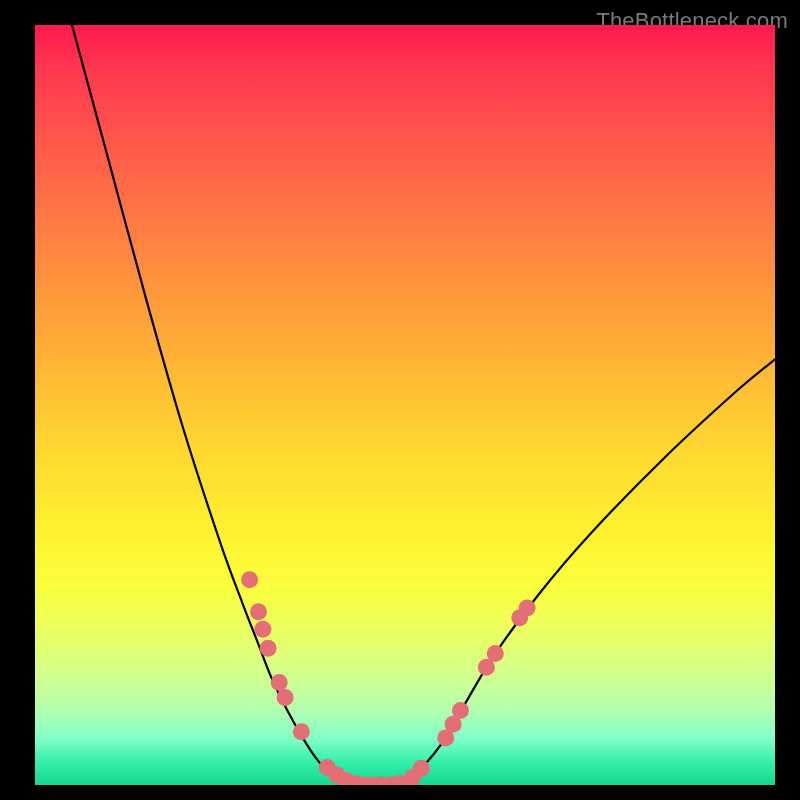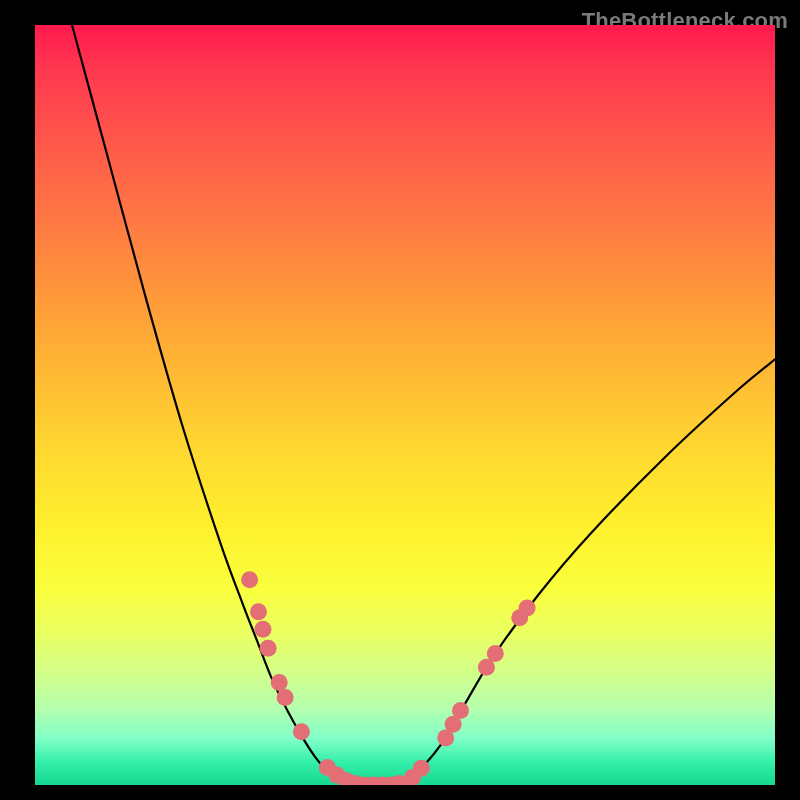--- a/index.html
+++ b/index.html
@@ -32,21 +32,21 @@
       #7fffc8 94%,
       #33efa9 97%,
       #16d890 100%);
   }
   .watermark {
     position: absolute;
     top: 8px;
     right: 12px;
     font-family: Arial, Helvetica, sans-serif;
     font-size: 22px;
-    font-weight: 700;
+    font-weight: 400;
     color: #7a7a7a;
     letter-spacing: 0.2px;
   }
   svg.plot {
     position: absolute;
     left: 0;
     top: 0;
     width: 740px;
     height: 760px;
   }

